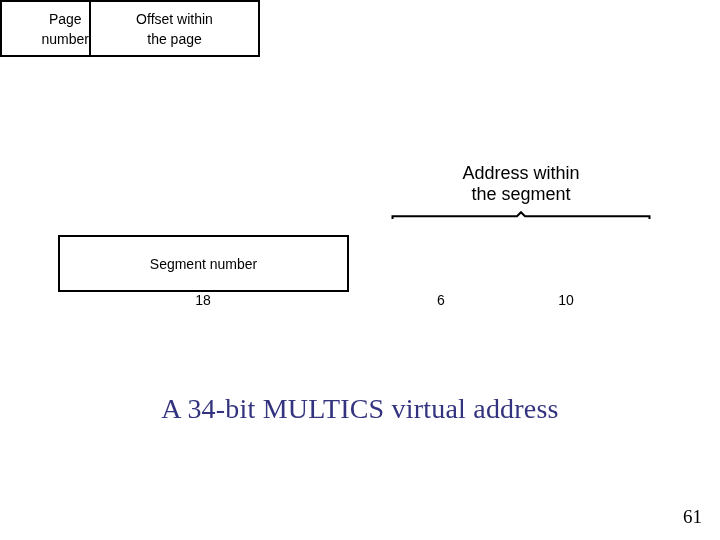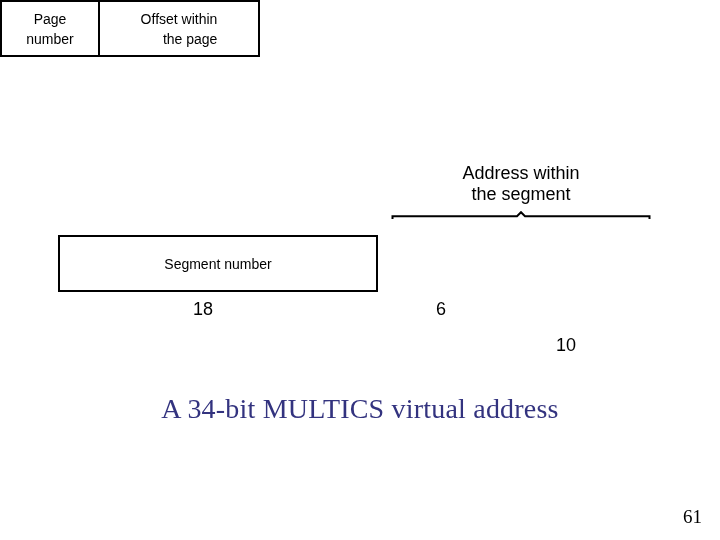--- a/index.html
+++ b/index.html
@@ -63,21 +63,21 @@
     font-family: "Liberation Sans", sans-serif;
     font-size: 14px;
     line-height: 20px;
     color: #000000;
     white-space: pre-line;
   }
 
   #box-segment {
     left: 58px;
     top: 235px;
-    width: 320px;
+    width: 291px;
     height: 57px;
   }
 
   #box-pagegroup {
     left: 391px;
     top: 235px;
     width: 260px;
     height: 57px;
     border: 2px solid #000000;
     box-sizing: border-box;
@@ -93,41 +93,41 @@
     align-items: center;
     justify-content: center;
     text-align: center;
     font-family: "Liberation Sans", sans-serif;
     font-size: 14px;
     line-height: 20px;
     color: #000000;
     white-space: pre-line;
   }
   #box-page {
-    width: 98px;
+    width: 89px;
     border-right: 2px solid #000000;
+    justify-content: flex-end;
   }
   #box-offset {
     flex: 1 1 auto;
-    text-align: right;
   }
 
   
   .bitwidth {
     position: absolute;
     font-family: "Liberation Sans", sans-serif;
-    font-size: 18px;
+    font-size: 14px;
     color: #000000;
     text-align: center;
-    top: 299px;
+    top: 292px;
     width: 60px;
   }
   #bits-segment { left: 173px; }
   #bits-page    { left: 411px; }
-  #bits-offset  { left: 536px; margin-top: 36px; }
+  #bits-offset  { left: 536px; }
 
   
   #caption {
     position: absolute;
     left: 0;
     top: 393px;
     width: 720px;
     text-align: center;
     font-family: "Liberation Serif", serif;
     font-size: 28px;

